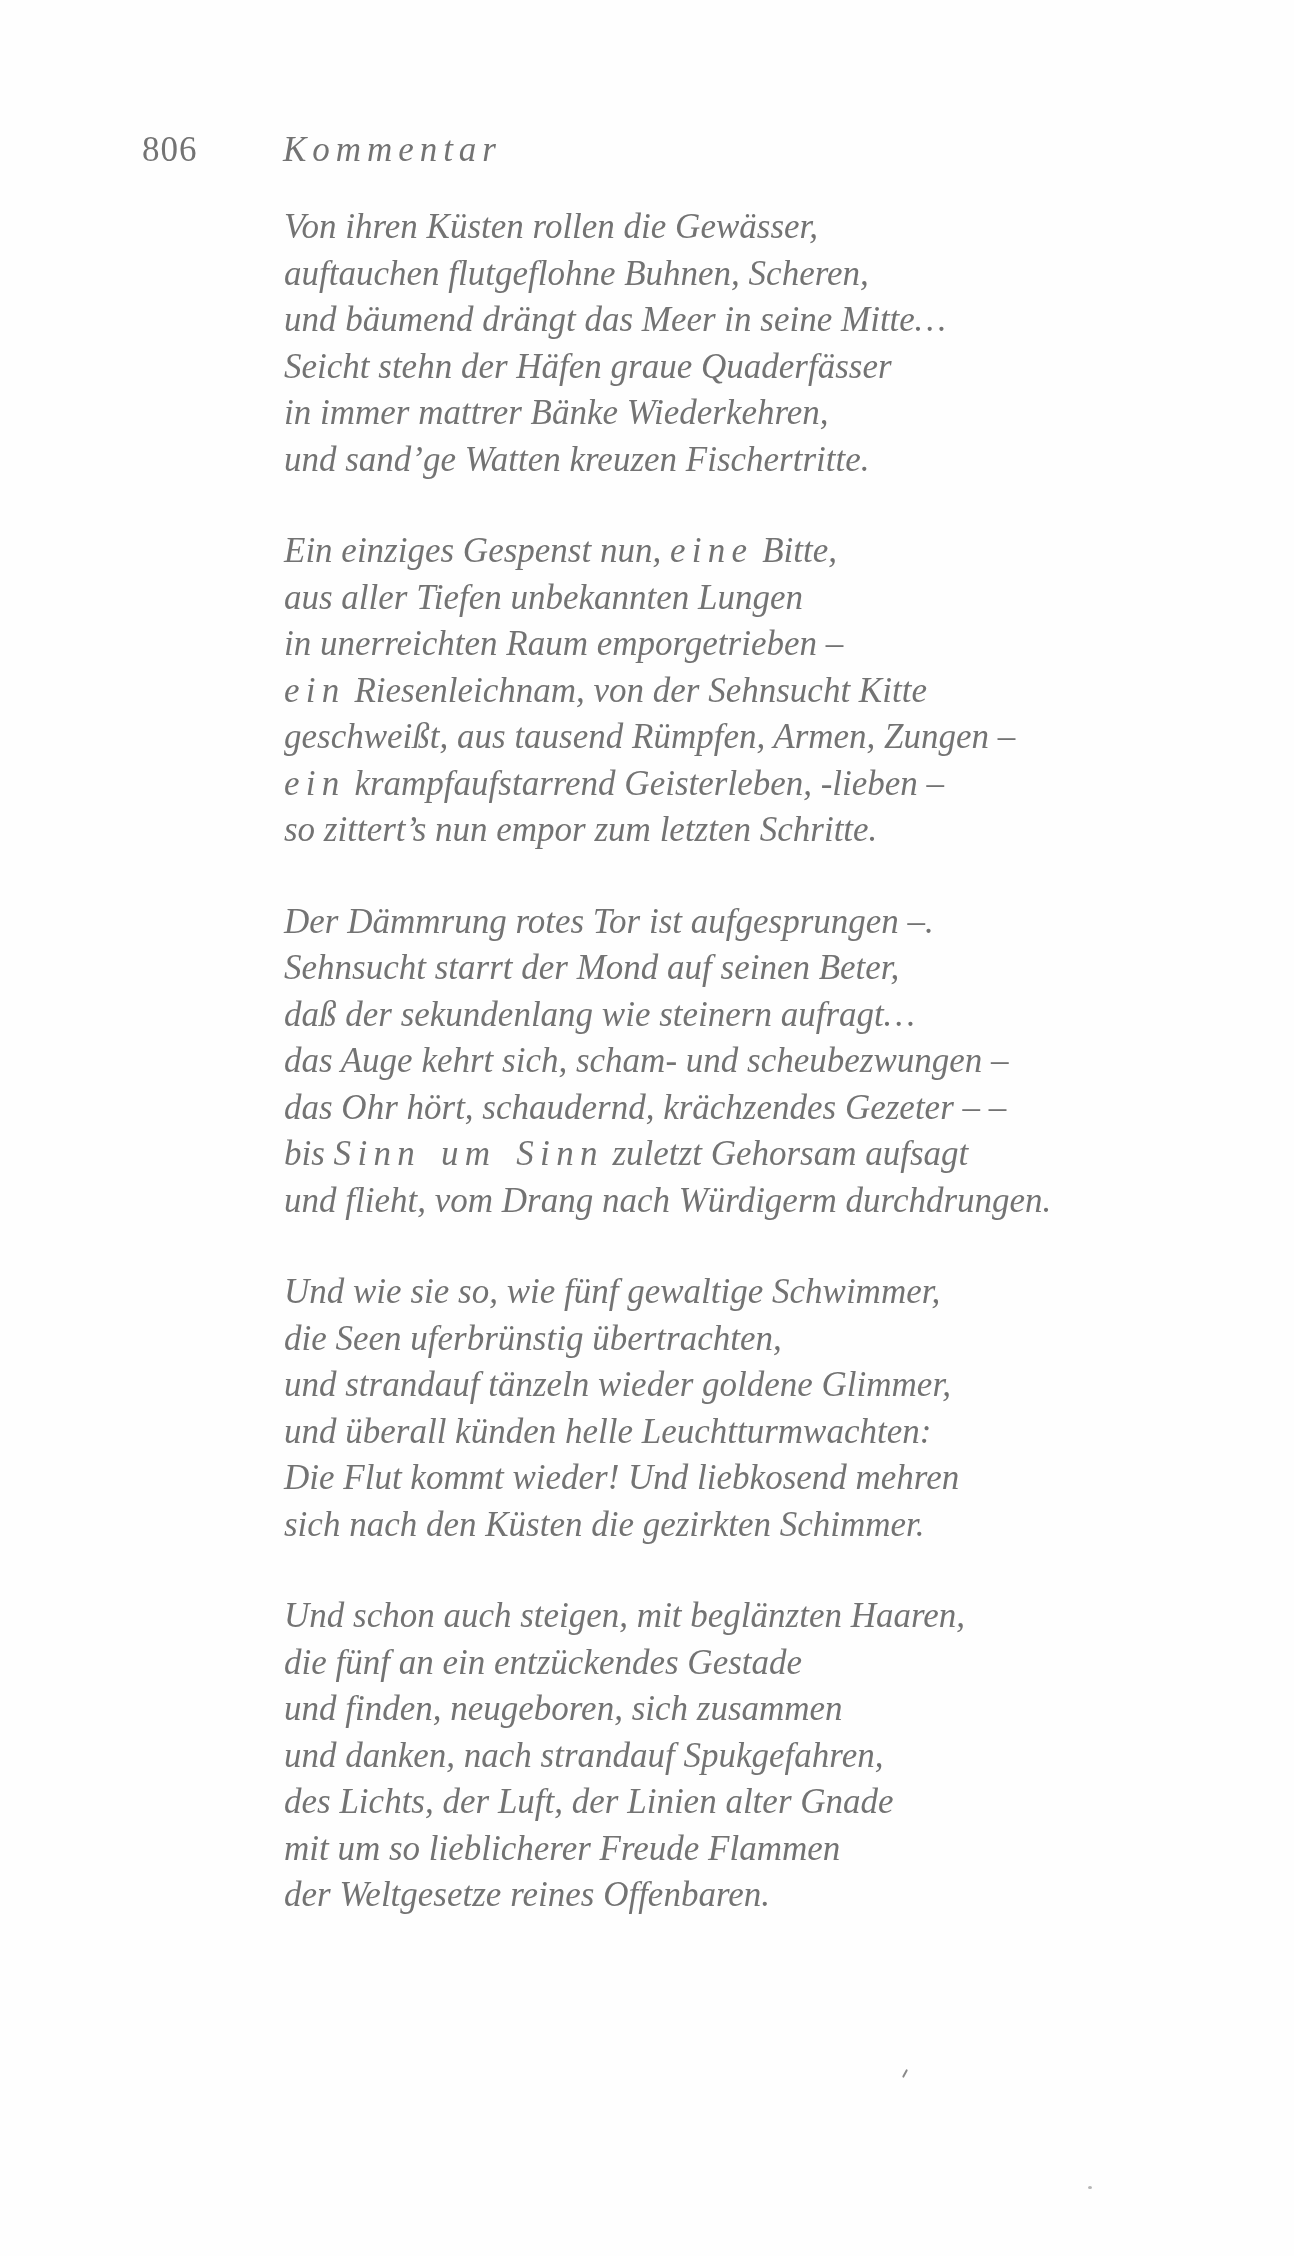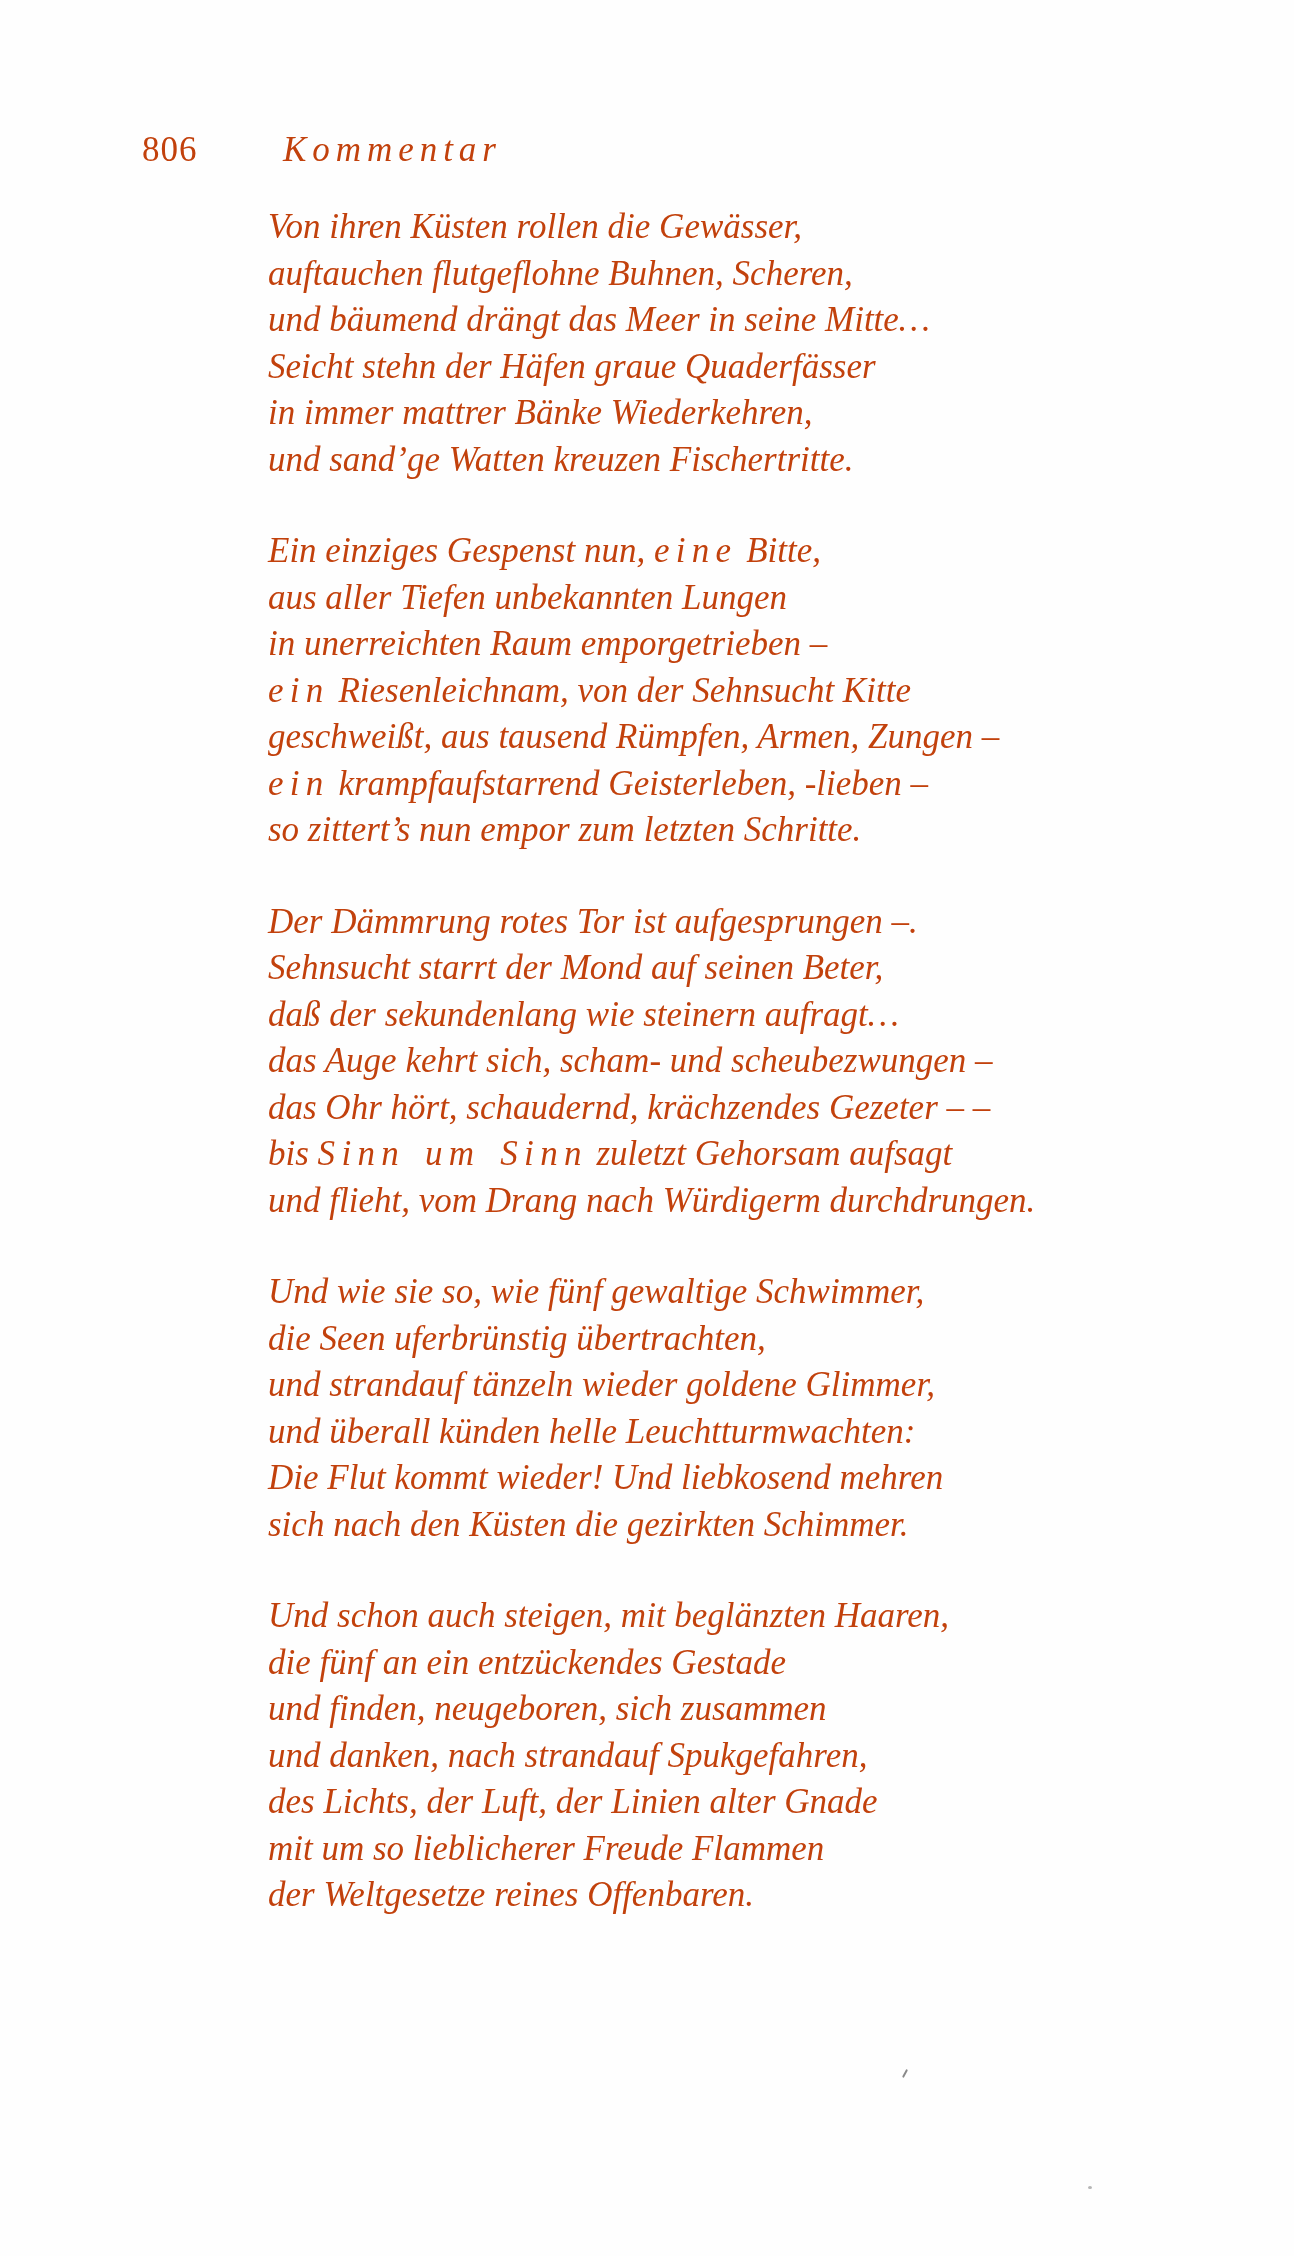--- a/index.html
+++ b/index.html
@@ -6,21 +6,21 @@
     margin: 0;
     padding: 0;
     background: #ffffff;
   }
   .page {
     position: relative;
     width: 1294px;
     height: 2256px;
     background: #fefefe;
     font-family: "Liberation Serif", "DejaVu Serif", serif;
-    color: #c2410c;
+    color: #737373;
     overflow: hidden;
   }
   .pagehead {
     position: absolute;
     top: 130px;
     left: 142px;
     font-size: 35px;
     line-height: 40px;
     white-space: nowrap;
   }
@@ -37,21 +37,21 @@
   .poem {
     position: absolute;
     left: 268px;
     top: 204px;
     width: 960px;
     font-style: italic;
     font-size: 35px;
     line-height: 46.5px;
   }
   .stanza {
-    margin: 0 0 45px 0;
+    margin: 0 0 45px 16px;
   }
   .line {
     white-space: nowrap;
   }
   .sperr {
     letter-spacing: 0.18em;
     word-spacing: 0.14em;
   }
   .speck {
     position: absolute;

